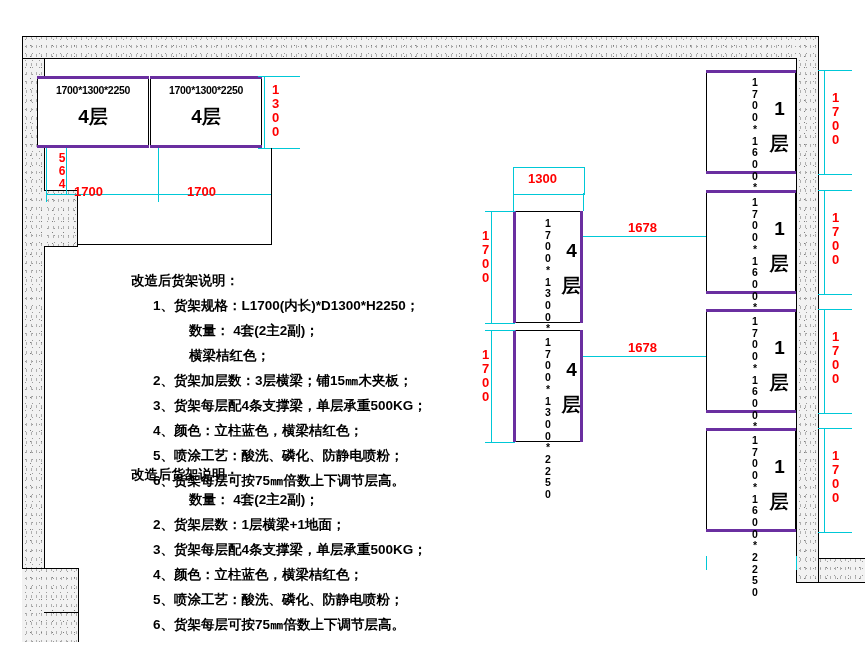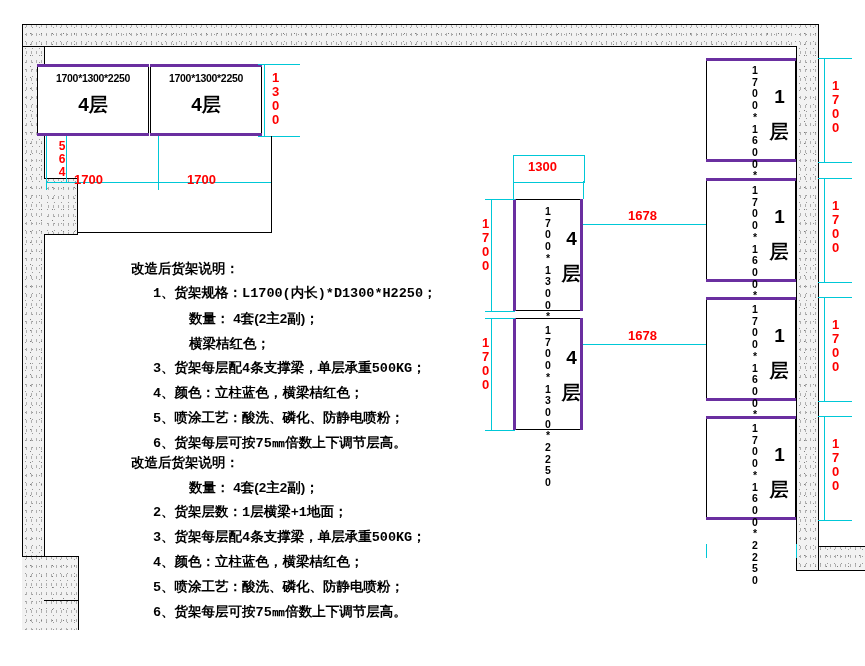--- a/index.html
+++ b/index.html
@@ -2,20 +2,21 @@
 <html><head>
 <meta charset="utf-8">
 <style>
   html,body{margin:0;padding:0;background:#ffffff;}
   #canvas{
     position:relative;
     width:865px;height:630px;
     background:#ffffff;
     font-family:"Liberation Sans", sans-serif;
     overflow:hidden;
+    margin-top:12px;
   }
   .abs{position:absolute;}
   
   .hatch{
     background-color:#f2f2f2;
     background-image:
       radial-gradient(#9a9a9a 0.7px, transparent 0.8px),
       radial-gradient(#7d7d7d 0.6px, transparent 0.7px),
       radial-gradient(#b0b0b0 0.6px, transparent 0.7px);
     background-size:7px 7px, 11px 11px, 5px 9px;
@@ -57,21 +58,21 @@
   }
   
   .notes{
     font-family:"Liberation Sans", sans-serif;
     color:#000;
     font-size:13.5px;
     font-weight:bold;
     line-height:25px;
     white-space:nowrap;
   }
-  .notes .ind{padding-left:22px;font-family:Liberation Mono, monospace;}
+  .notes .ind{padding-left:22px;}
   .notes .ind2{padding-left:58px;}
 </style>
 </head>
 <body>
 
 <div id="canvas">
 
   <div class="abs hatch" style="left:22px;top:24px;width:796px;height:22px;"></div>
   <div class="abs hatch" style="left:22px;top:24px;width:22px;height:642px;"></div>
   <div class="abs hatch" style="left:796px;top:24px;width:22px;height:546px;"></div>
@@ -213,20 +214,21 @@
   <div class="abs dim-v" style="left:706px;top:544px;height:14px;"></div>
   <div class="abs dim-v" style="left:796px;top:544px;height:14px;"></div>
 
   <div class="abs dim-v" style="left:706px;top:58px;height:0px;"></div>
 
   <div class="abs notes" style="left:131px;top:256px;">
     <div>改造后货架说明：</div>
     <div class="ind">1、货架规格：L1700(内长)*D1300*H2250；</div>
     <div class="ind2">数量：  4套(2主2副)；</div>
     <div class="ind2">横梁桔红色；</div>
+    <div class="ind">2、货架加层数：3层横梁；铺15㎜木夹板；</div>
     <div class="ind">3、货架每层配4条支撑梁，单层承重500KG；</div>
     <div class="ind">4、颜色：立柱蓝色，横梁桔红色；</div>
     <div class="ind">5、喷涂工艺：酸洗、磷化、防静电喷粉；</div>
     <div class="ind">6、货架每层可按75㎜倍数上下调节层高。</div>
   </div>
 
   <div class="abs notes" style="left:131px;top:450px;">
     <div>改造后货架说明：</div>
     <div class="ind2">数量：  4套(2主2副)；</div>
     <div class="ind">2、货架层数：1层横梁+1地面；</div>

